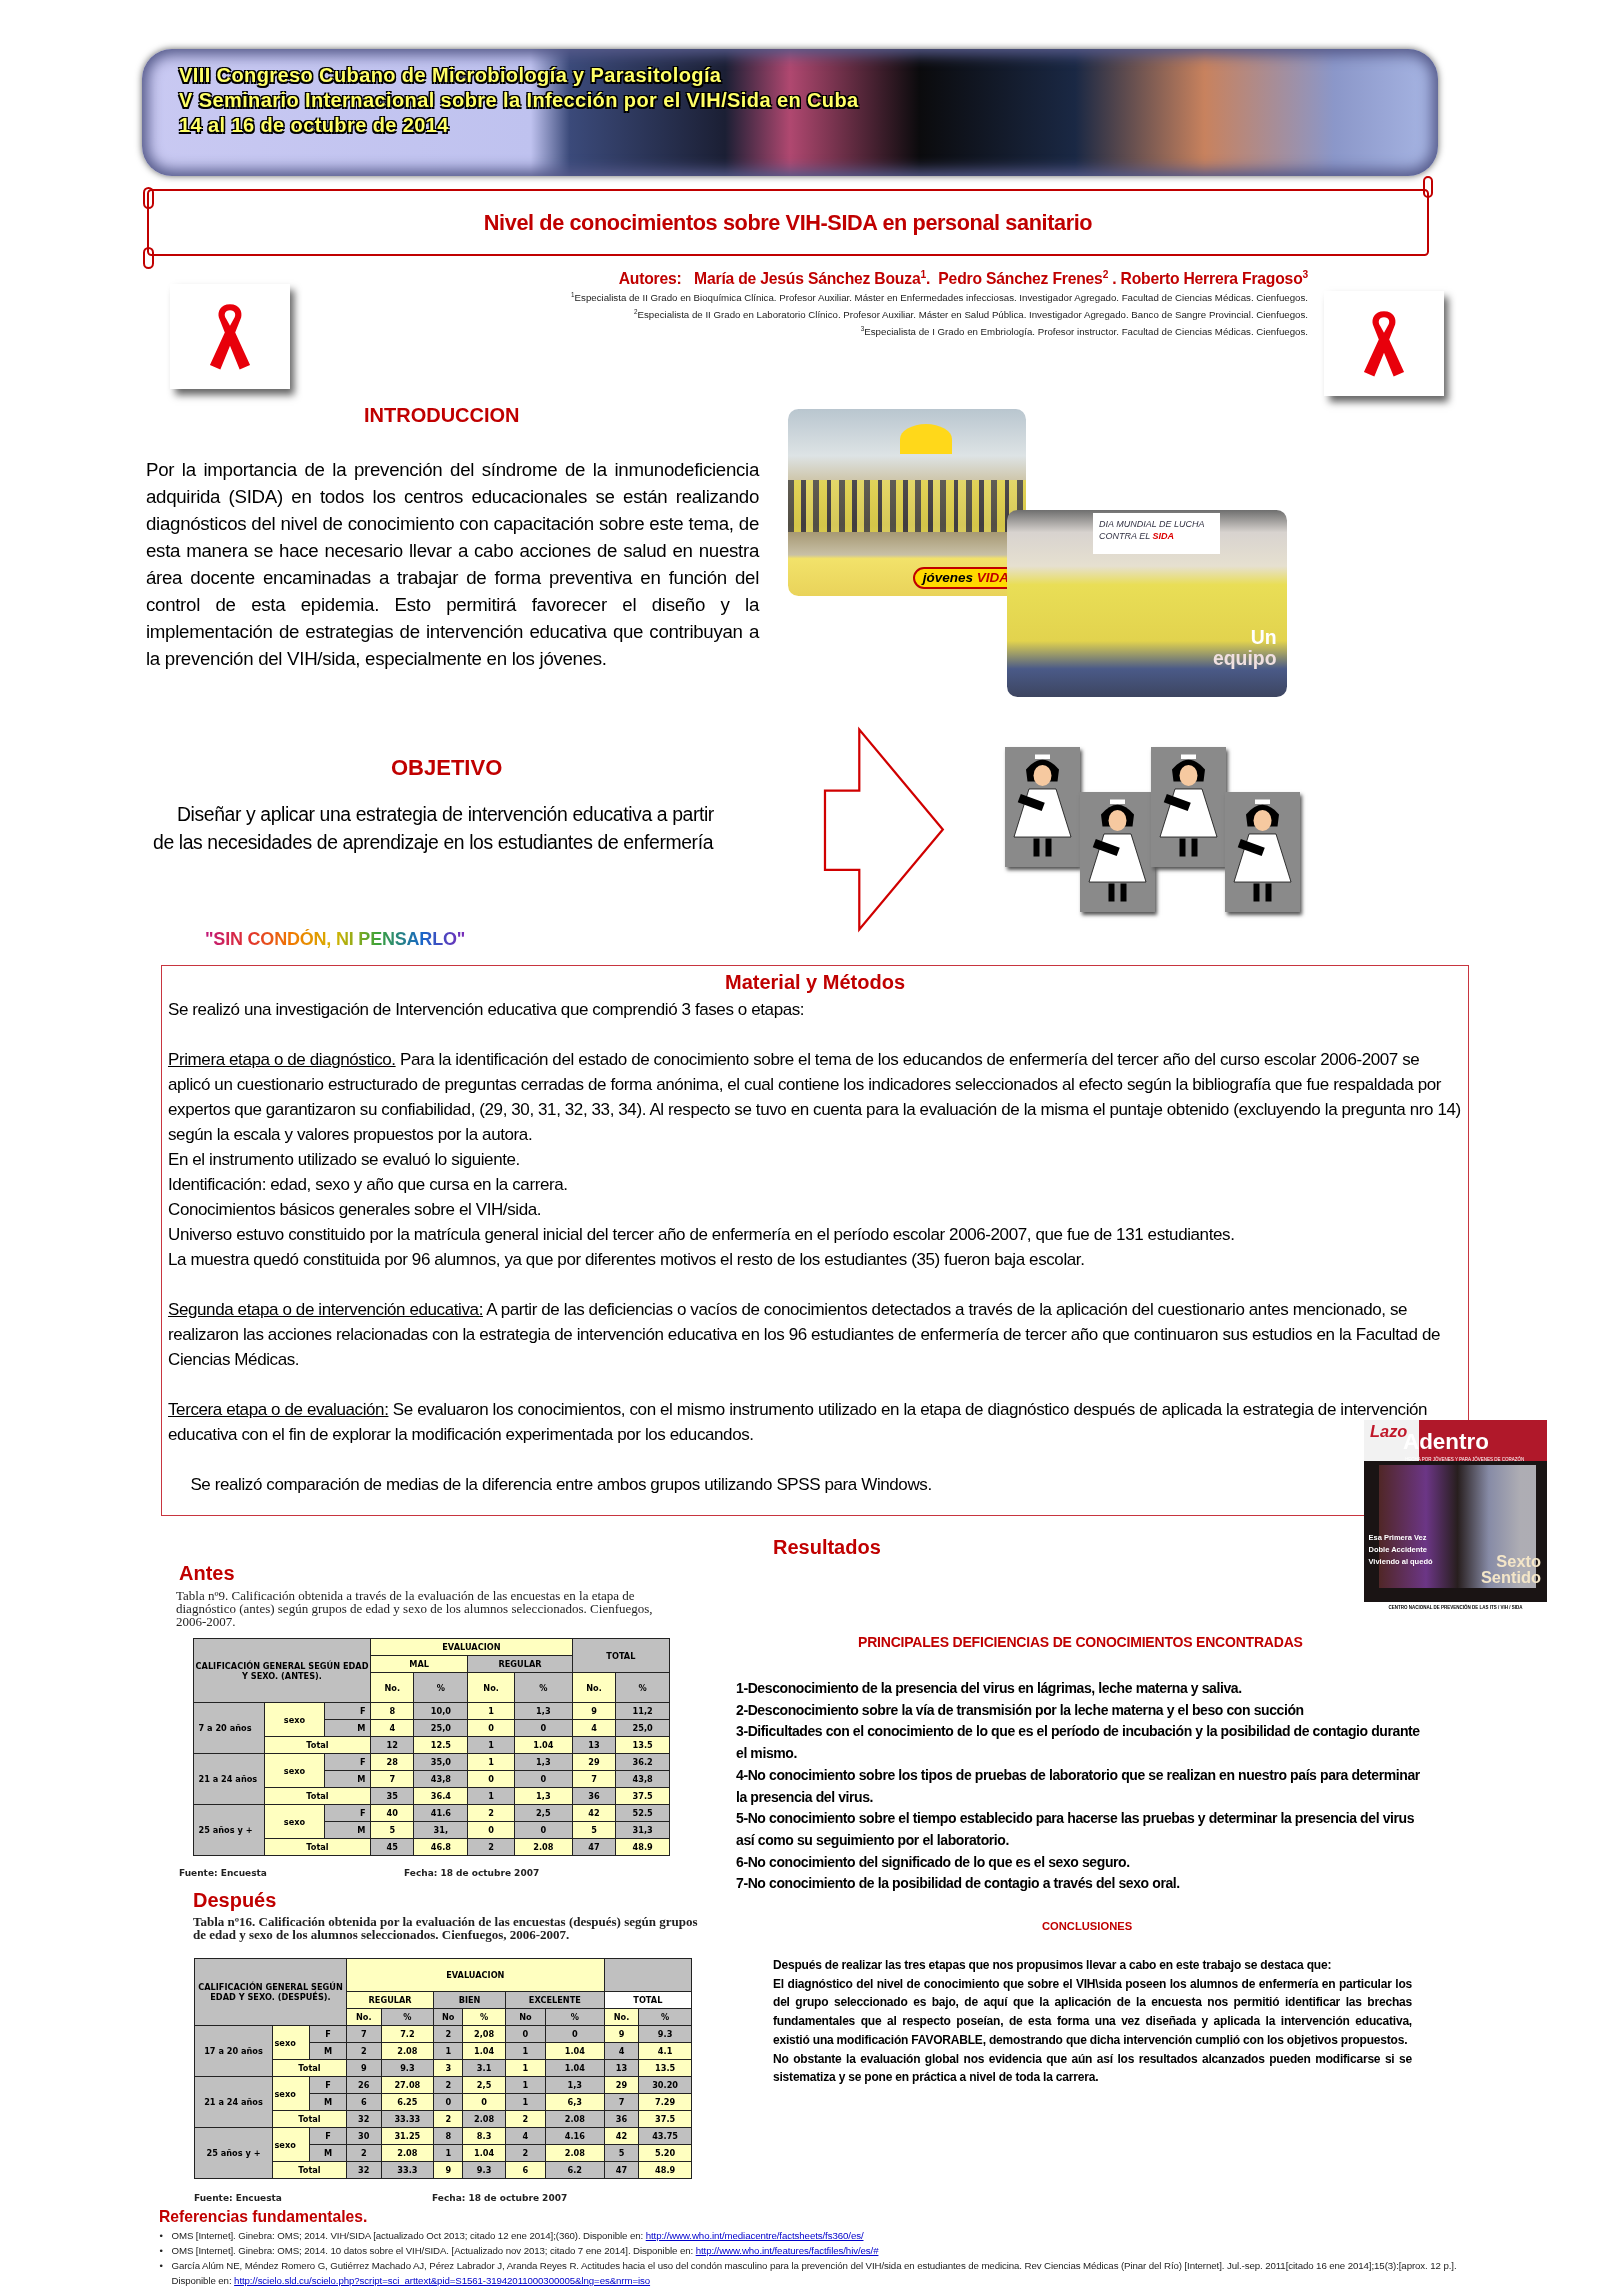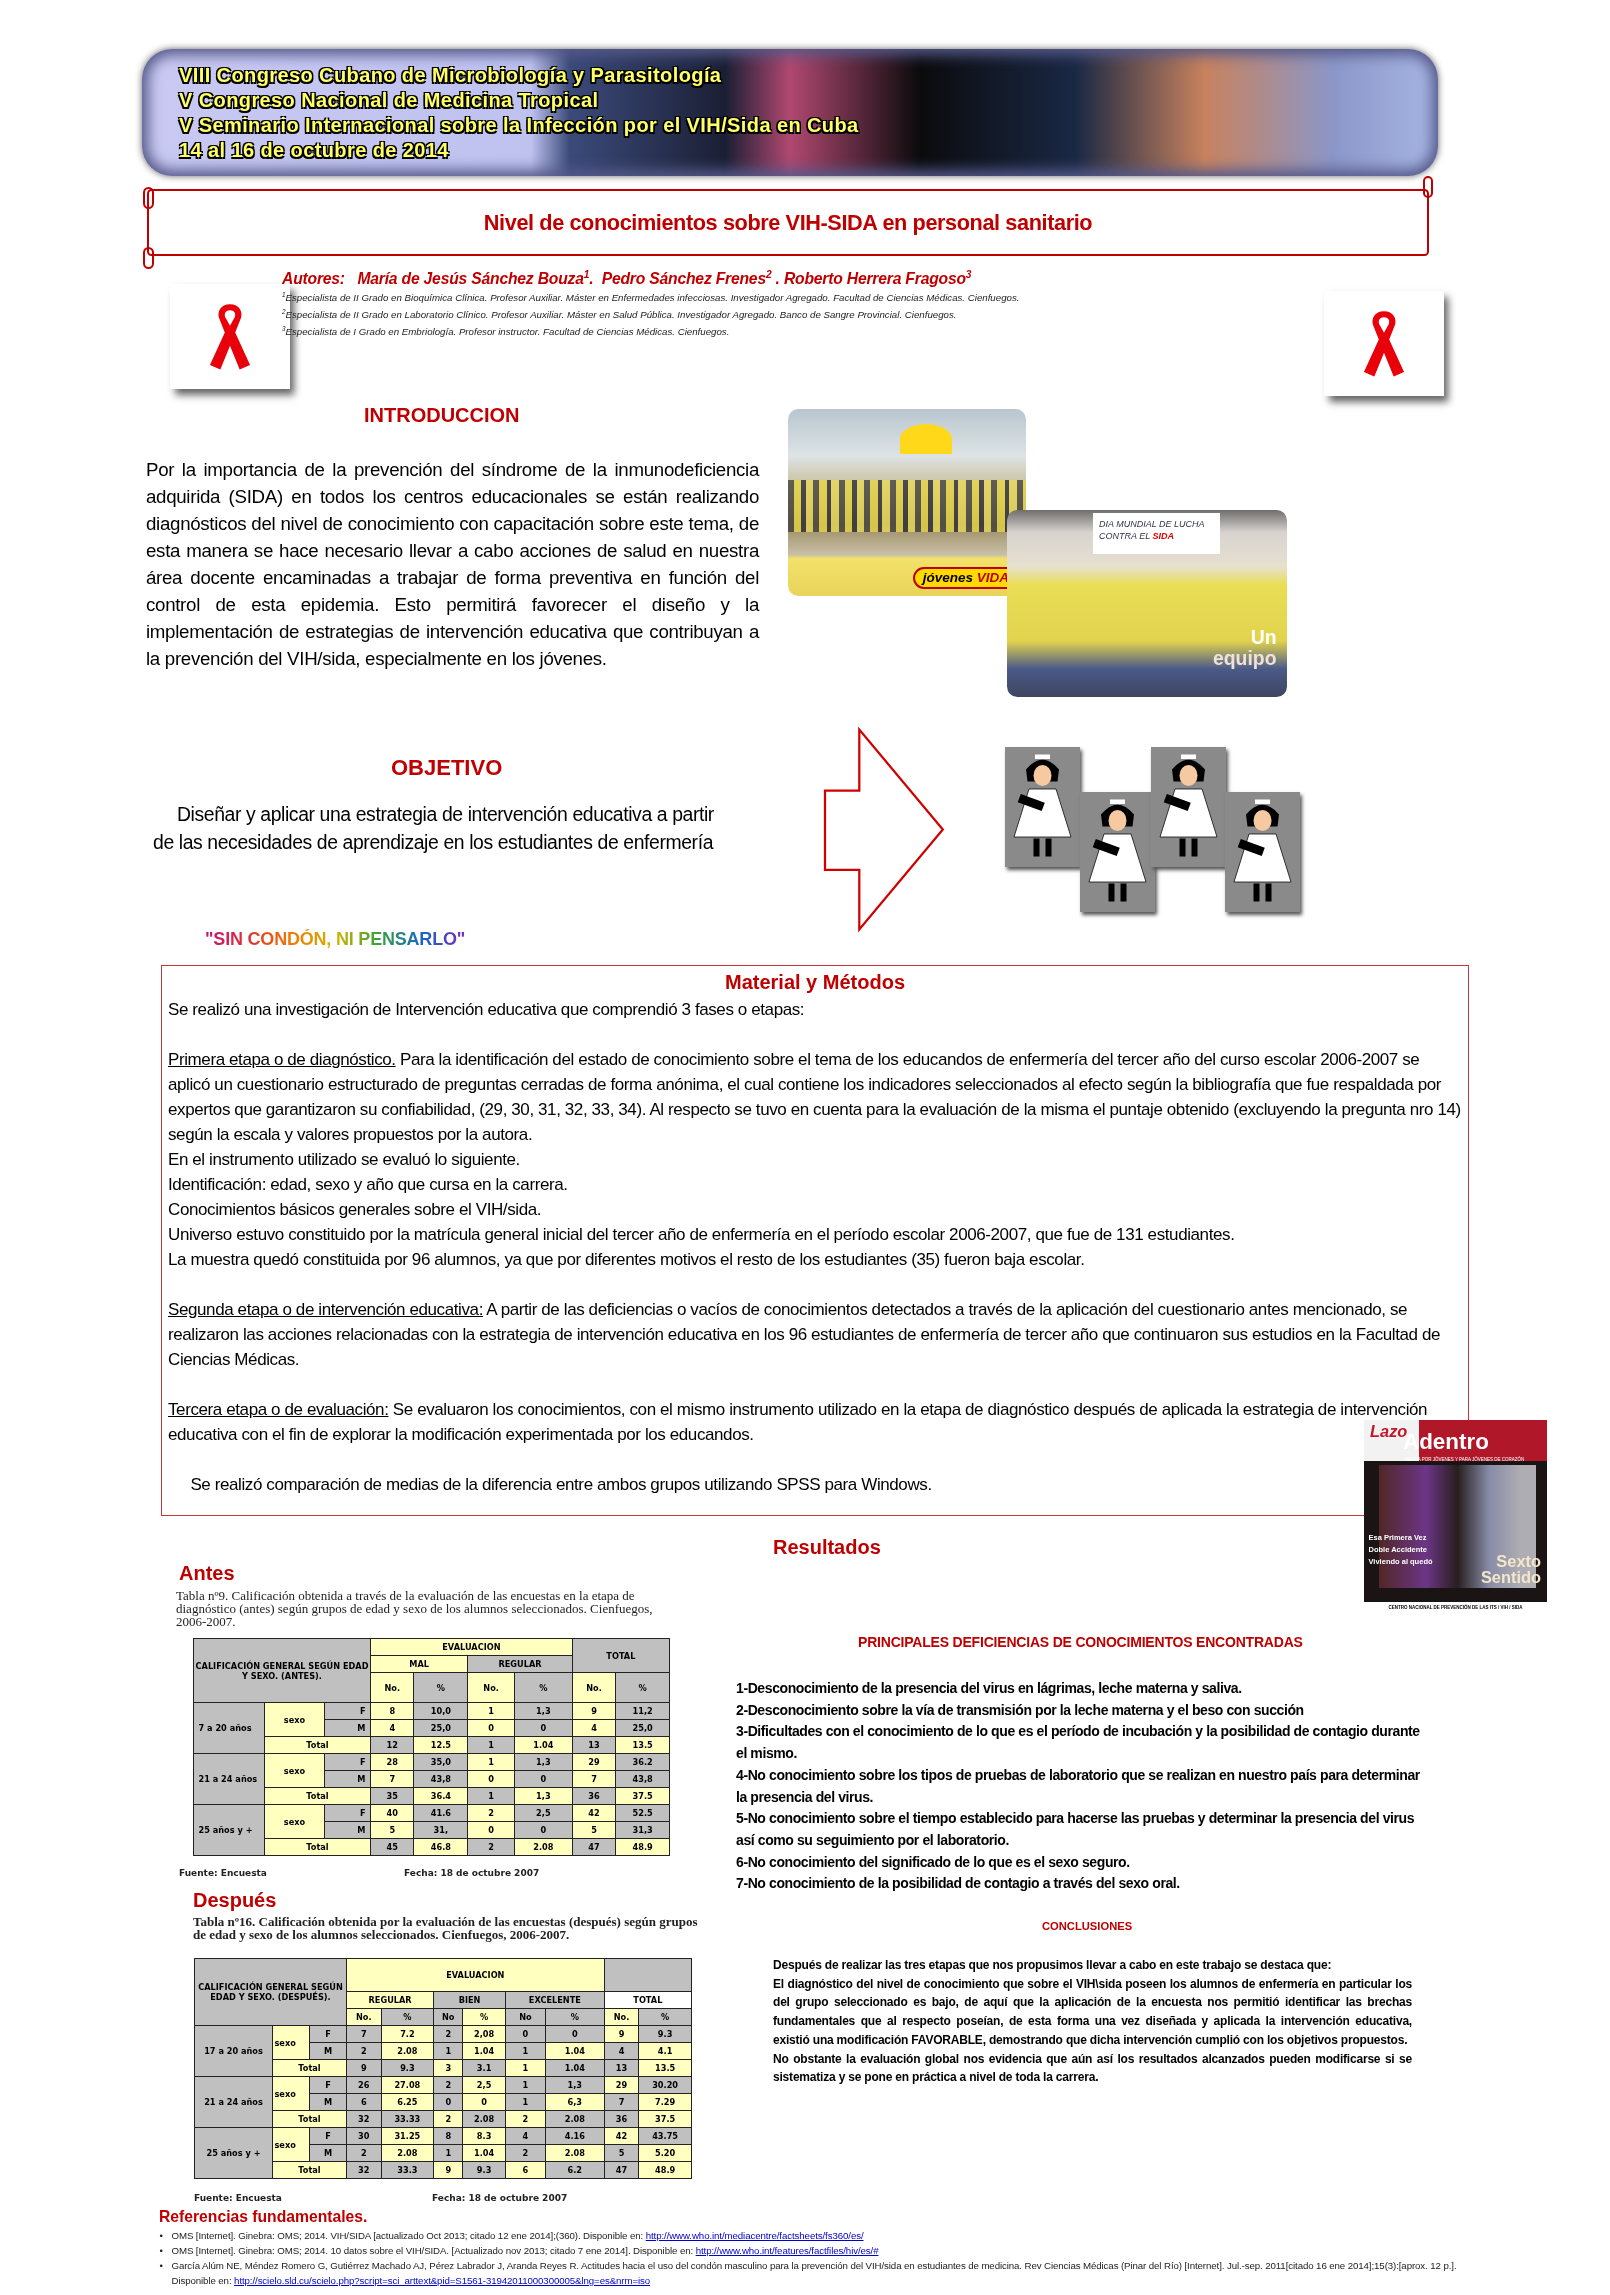--- a/index.html
+++ b/index.html
@@ -14,21 +14,21 @@
   #banner .lines { position: absolute; left: 37px; top: 13.5px; }
   #banner .line { font-family: "Liberation Sans", sans-serif; font-weight: bold; font-size: 20px; color: #ffff66;
     text-shadow: -1.5px -1.5px 0 #000, 1.5px -1.5px 0 #000, -1.5px 1.5px 0 #000, 1.5px 1.5px 0 #000; line-height: 25px; letter-spacing: 0.4px; white-space: nowrap; }
 
   
   #title-box { left: 147px; top: 189px; width: 1282px; height: 67px; border: 2.2px solid #c00000; border-radius: 4.5px; }
   #title-box .t { position: absolute; left: 0; right: 0; top: 19.4px; text-align: center; font-size: 21.7px; font-weight: bold; color: #c00000; letter-spacing: -0.4px; }
   .scroll-curl { position: absolute; width: 10.5px; height: 22.4px; border: 2.2px solid #c00000; border-radius: 6px; }
 
   
-  #authors { left: 282px; top: 269px; width: 1009px; text-align: left; font-style: italic; }
+  #authors { left: 299px; top: 269px; width: 1009px; text-align: right; }
   #authors .names { font-size: 15.7px; font-weight: bold; color: #c00000; letter-spacing: -0.2px; }
   #authors .aff { font-size: 9.7px; color: #222; line-height: 13.5px; }
   sup { font-size: 0.65em; }
 
   .ribbon-card { width: 120px; height: 105px; background: #fff; box-shadow: 4.5px 6px 7.5px #666; display:flex; align-items:center; justify-content:center; }
 
   
   .h-sec { font-weight: bold; color: #c00000; }
   .body-text { font-family: "Liberation Sans", sans-serif; font-size: 18.7px; line-height: 27px; text-align: justify; letter-spacing: -0.3px; }
 
@@ -60,21 +60,20 @@
   .refs a { color: #0000cc; text-decoration: underline; }
 
   .nurse { width: 75px; height: 120px; background: #8a8a8a; position: absolute; box-shadow: 1.5px 3px 3.7px #555; }
 </style>
 </head>
 <body>
 
 <div id="banner" class="abs">
   <div class="lines">
     <div class="line">VIII Congreso Cubano de Microbiología y Parasitología</div>
-    <div class="line">V Congreso Nacional de Medicina Tropical</div>
     <div class="line">V Seminario Internacional sobre la Infección por el VIH/Sida en  Cuba</div>
     <div class="line">14 al 16 de octubre de 2014</div>
   </div>
 </div>
 
 <div id="title-box" class="abs">
   <div class="scroll-curl" style="left:-6px;top:-4.5px;"></div>
   <div class="scroll-curl" style="right:-6px;top:-15px;"></div>
   <div class="scroll-curl" style="left:-6px;bottom:-15px;"></div>
   <div class="t">Nivel de conocimientos sobre VIH-SIDA en personal sanitario</div>

